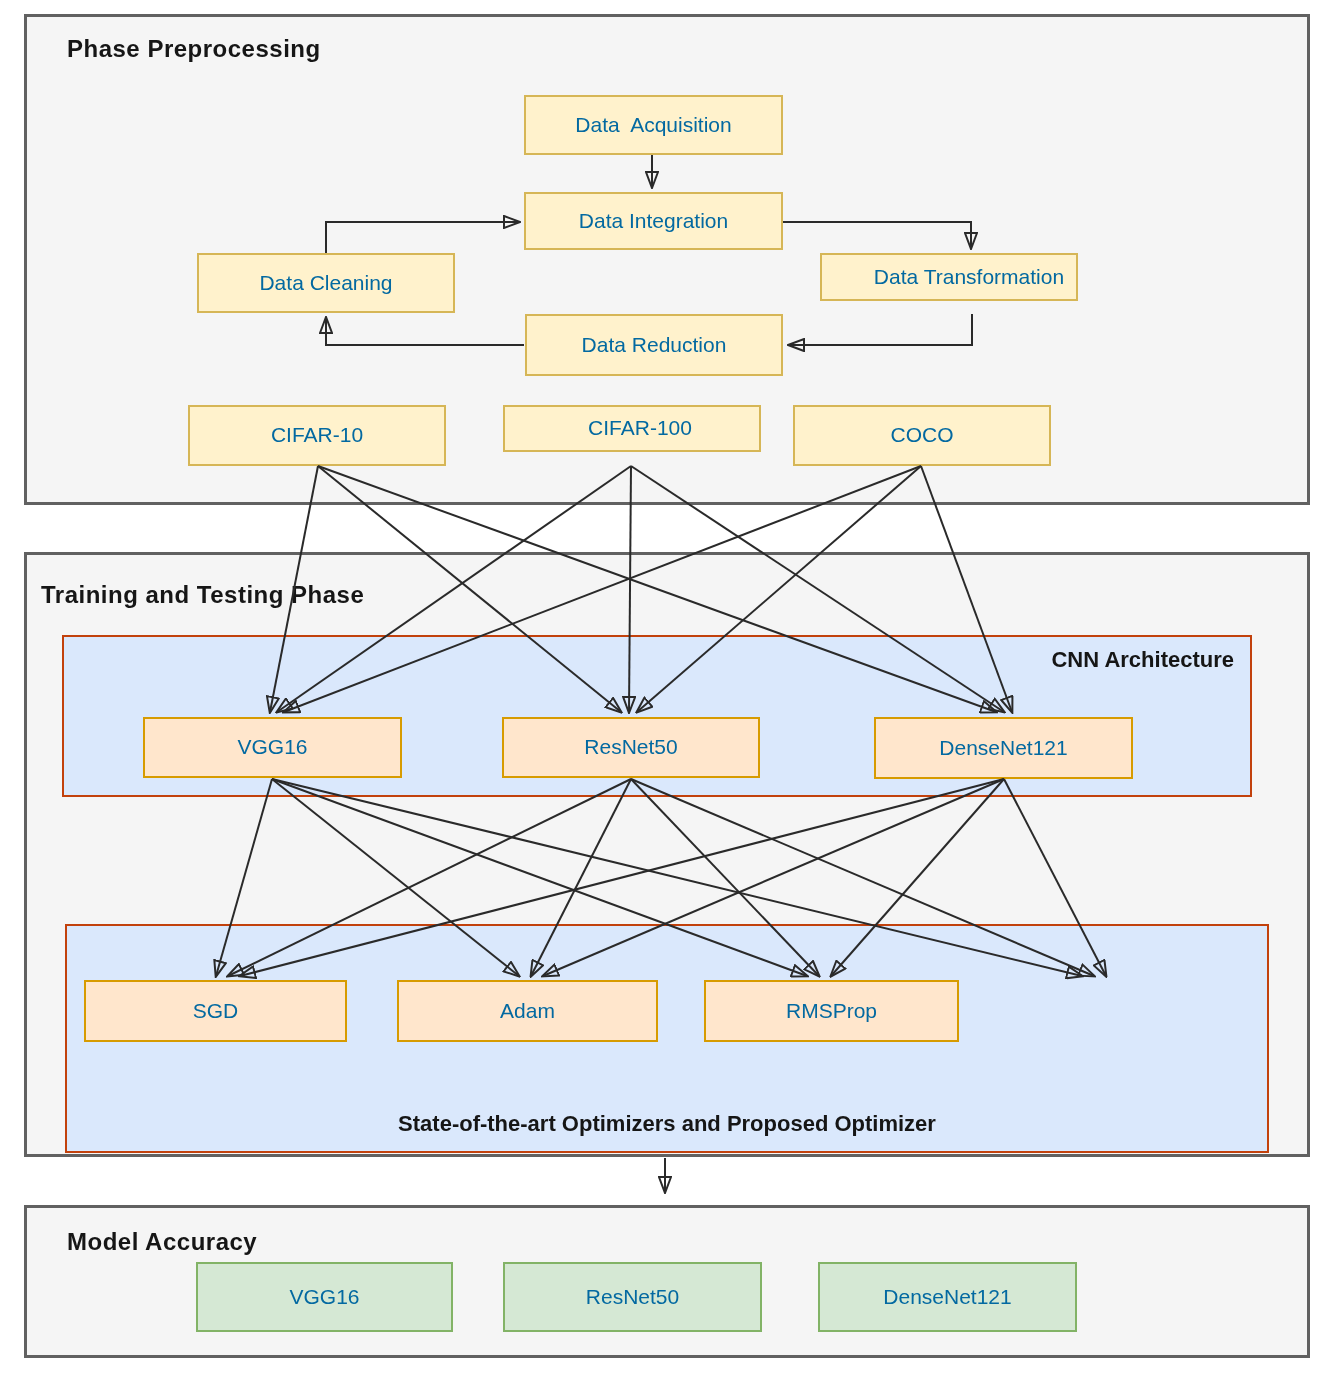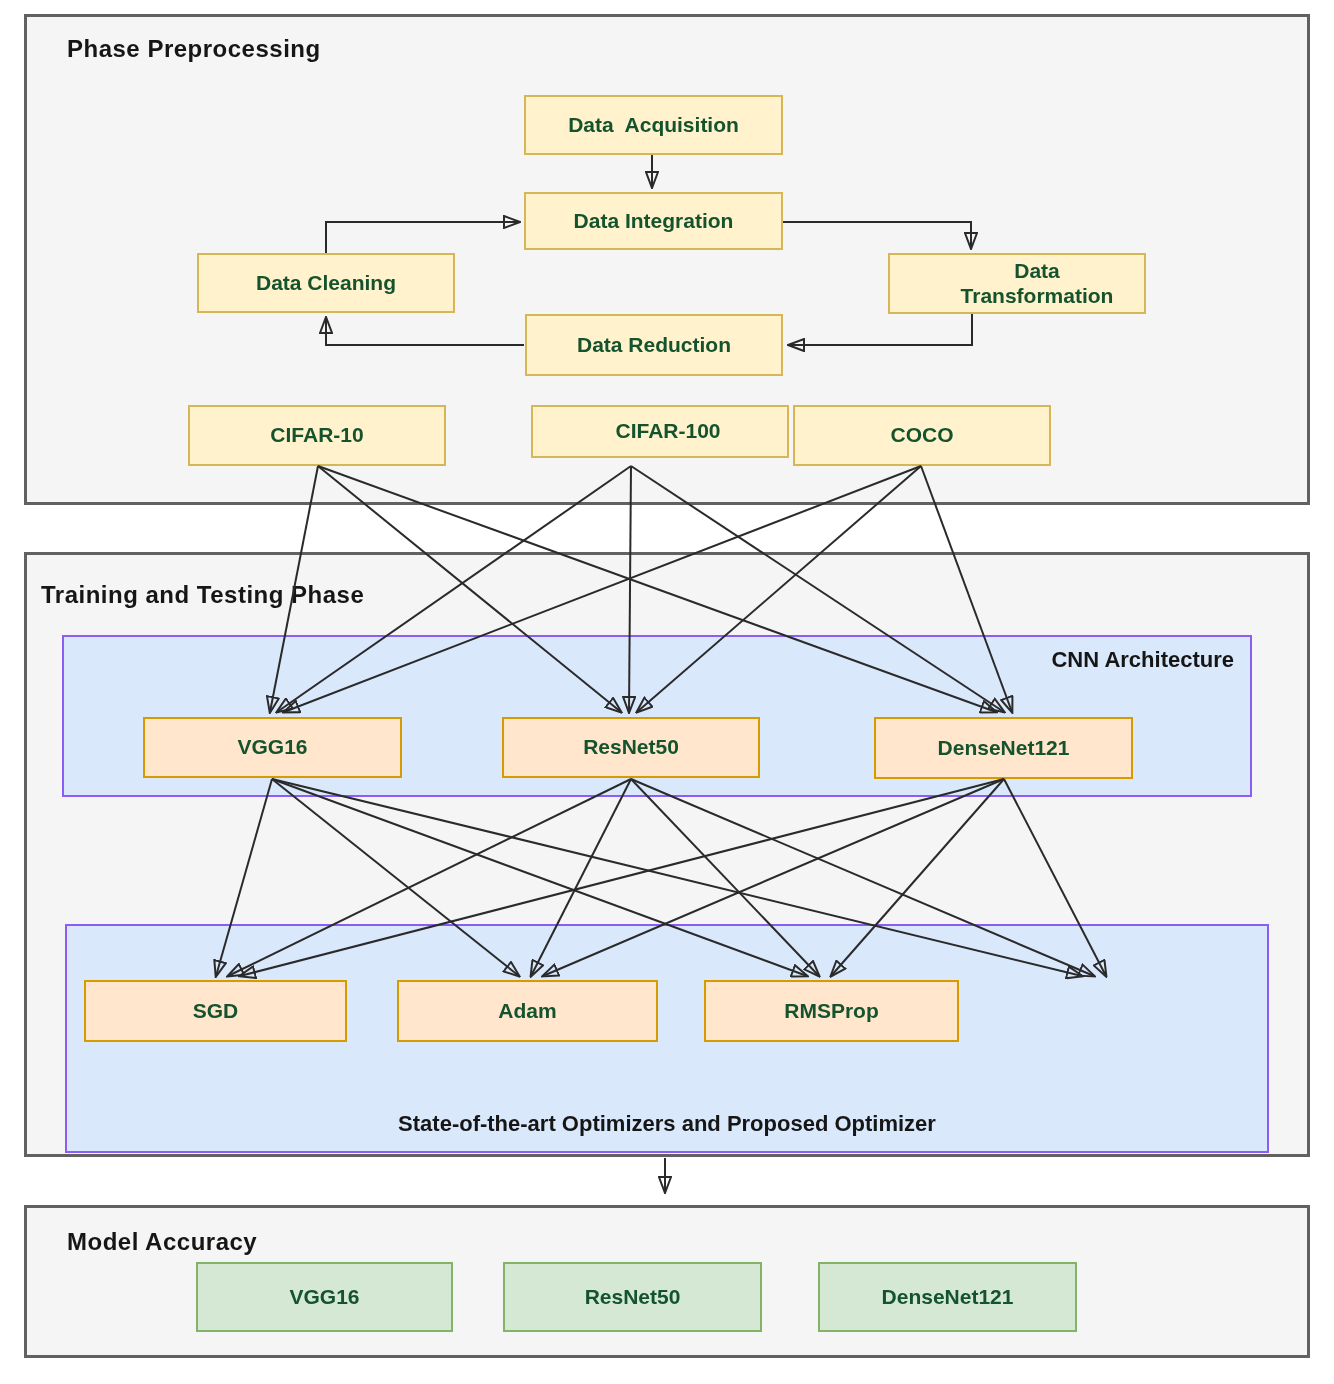--- a/index.html
+++ b/index.html
@@ -26,54 +26,54 @@
     letter-spacing:0.5px;
     color:#161616;
     white-space:nowrap;
   }
   #title-preprocessing{left:40px;top:18px;}
   #title-training{left:14px;top:26px;}
   #title-accuracy{left:40px;top:20px;}
   .panel{
     position:absolute;
     background:#DAE8FC;
-    border:2px solid #8b5cf6;
+    border:2px solid #c2410c;
     box-sizing:border-box;
   }
   #panel-cnn{left:35px;top:80px;width:1190px;height:162px;}
   #panel-optimizers{left:38px;top:326px;width:1204px;height:229px;margin-top:43px;}
   .panel-label{
     position:absolute;
     font-size:22px;font-weight:bold;
     color:#161616;
     white-space:nowrap;
   }
   #label-cnn{right:16px;top:10px;}
   #label-optimizers{left:0;right:0;bottom:14px;text-align:center;}
   .node{
     position:absolute;
     display:flex;align-items:center;justify-content:center;
     box-sizing:border-box;
-    font-size:21px;font-weight:bold;
+    font-size:21px;font-weight:normal;
     text-align:center;
-    color:#14532d;
+    color:#0369a1;
   }
   .node span{white-space:pre-wrap;line-height:1.15;}
   .node-yellow{background:#FFF2CC;border:2px solid #D6B656;}
   .node-orange{background:#FFE6CC;border:2px solid #D79B00;}
   .node-green{background:#D5E8D4;border:2px solid #82B366;}
   
   #node-acquisition{left:524px;top:95px;width:259px;height:60px;}
   #node-integration{left:524px;top:192px;width:259px;height:58px;}
   #node-cleaning{left:197px;top:253px;width:258px;height:60px;}
-  #node-transformation{left:888px;top:253px;width:258px;height:61px;padding-left:40px;}
+  #node-transformation{left:820px;top:253px;width:258px;height:48px;padding-left:40px;}
   #node-transformation span{max-width:200px;}
   #node-reduction{left:525px;top:314px;width:258px;height:62px;}
   #node-cifar10{left:188px;top:405px;width:258px;height:61px;}
-  #node-cifar100{left:531px;top:405px;width:258px;height:53px;padding-left:16px;}
+  #node-cifar100{left:503px;top:405px;width:258px;height:47px;padding-left:16px;}
   #node-coco{left:793px;top:405px;width:258px;height:61px;}
   
   #node-vgg16{left:143px;top:717px;width:259px;height:61px;}
   #node-resnet50{left:502px;top:717px;width:258px;height:61px;}
   #node-densenet121{left:874px;top:717px;width:259px;height:62px;}
   
   #node-sgd{left:84px;top:980px;width:263px;height:62px;}
   #node-adam{left:397px;top:980px;width:261px;height:62px;}
   #node-rmsprop{left:704px;top:980px;width:255px;height:62px;}
   #node-proposed{left:979px;top:980px;width:260px;height:62px;}

